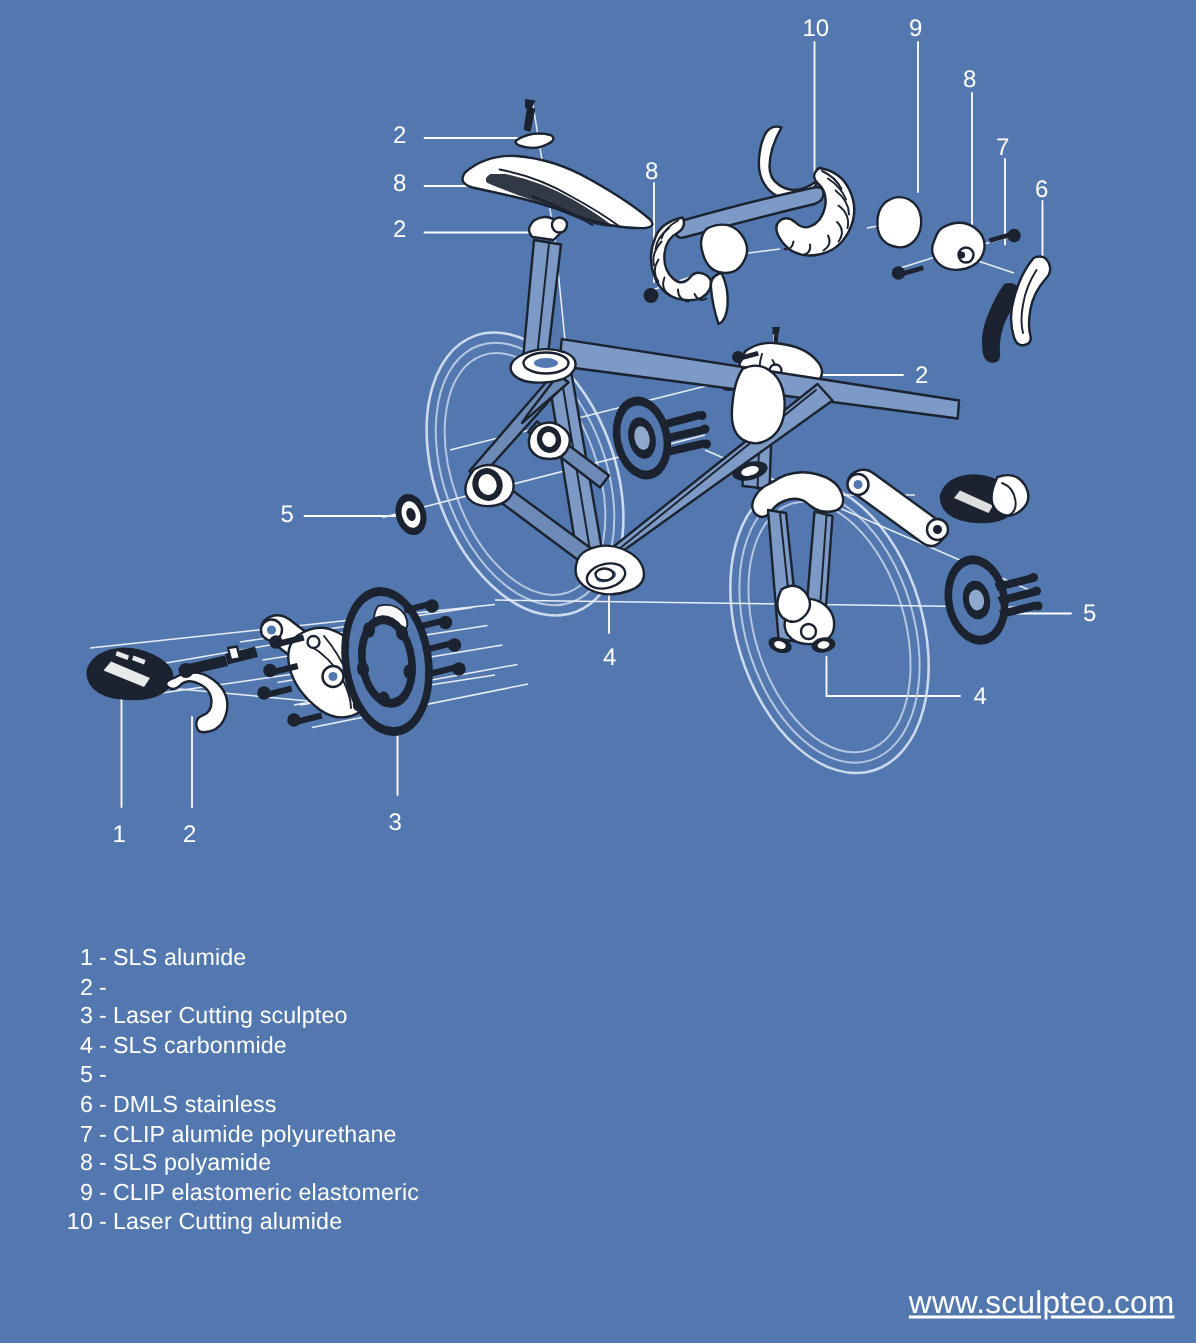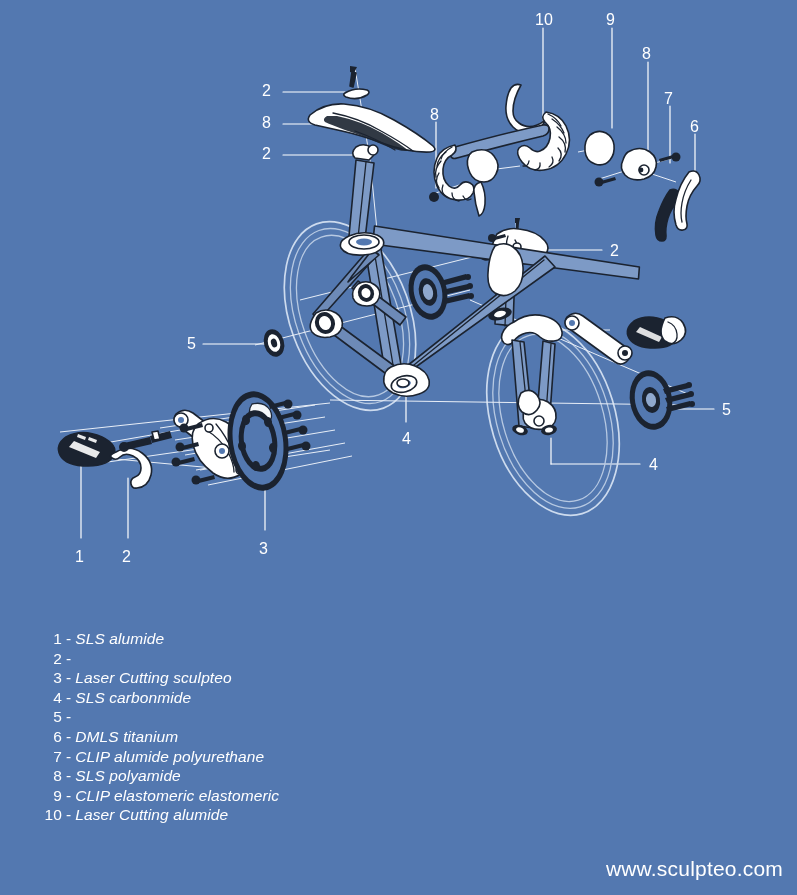--- a/index.html
+++ b/index.html
@@ -48,29 +48,29 @@
     text-align: right;
     flex: 0 0 62px;
   }
   .legend-dash {
     padding: 0 4px 0 4px;
     flex: 0 0 auto;
   }
   .legend-label {
     flex: 1 1 auto;
     white-space: nowrap;
-    font-style: italic;
   }
   .footer {
     position: absolute;
     right: 14px;
     bottom: 14px;
     color: #ffffff;
     font-size: 21px;
     letter-spacing: 0.2px;
+    text-decoration: underline;
   }
   .callout-num {
     position: absolute;
     color: #ffffff;
     font-size: 16px;
     line-height: 16px;
     user-select: none;
   }
 </style>
 </head>
@@ -497,21 +497,21 @@
       <span class="legend-dash">-</span>
       <span class="legend-label">SLS carbonmide</span>
     </div>
     <div class="legend-row">
       <span class="legend-num">5</span>
       <span class="legend-dash">-</span>
     </div>
     <div class="legend-row">
       <span class="legend-num">6</span>
       <span class="legend-dash">-</span>
-      <span class="legend-label">DMLS titanium</span>
+      <span class="legend-label">DMLS stainless</span>
     </div>
     <div class="legend-row">
       <span class="legend-num">7</span>
       <span class="legend-dash">-</span>
       <span class="legend-label">CLIP alumide polyurethane</span>
     </div>
     <div class="legend-row">
       <span class="legend-num">8</span>
       <span class="legend-dash">-</span>
       <span class="legend-label">SLS polyamide</span>

